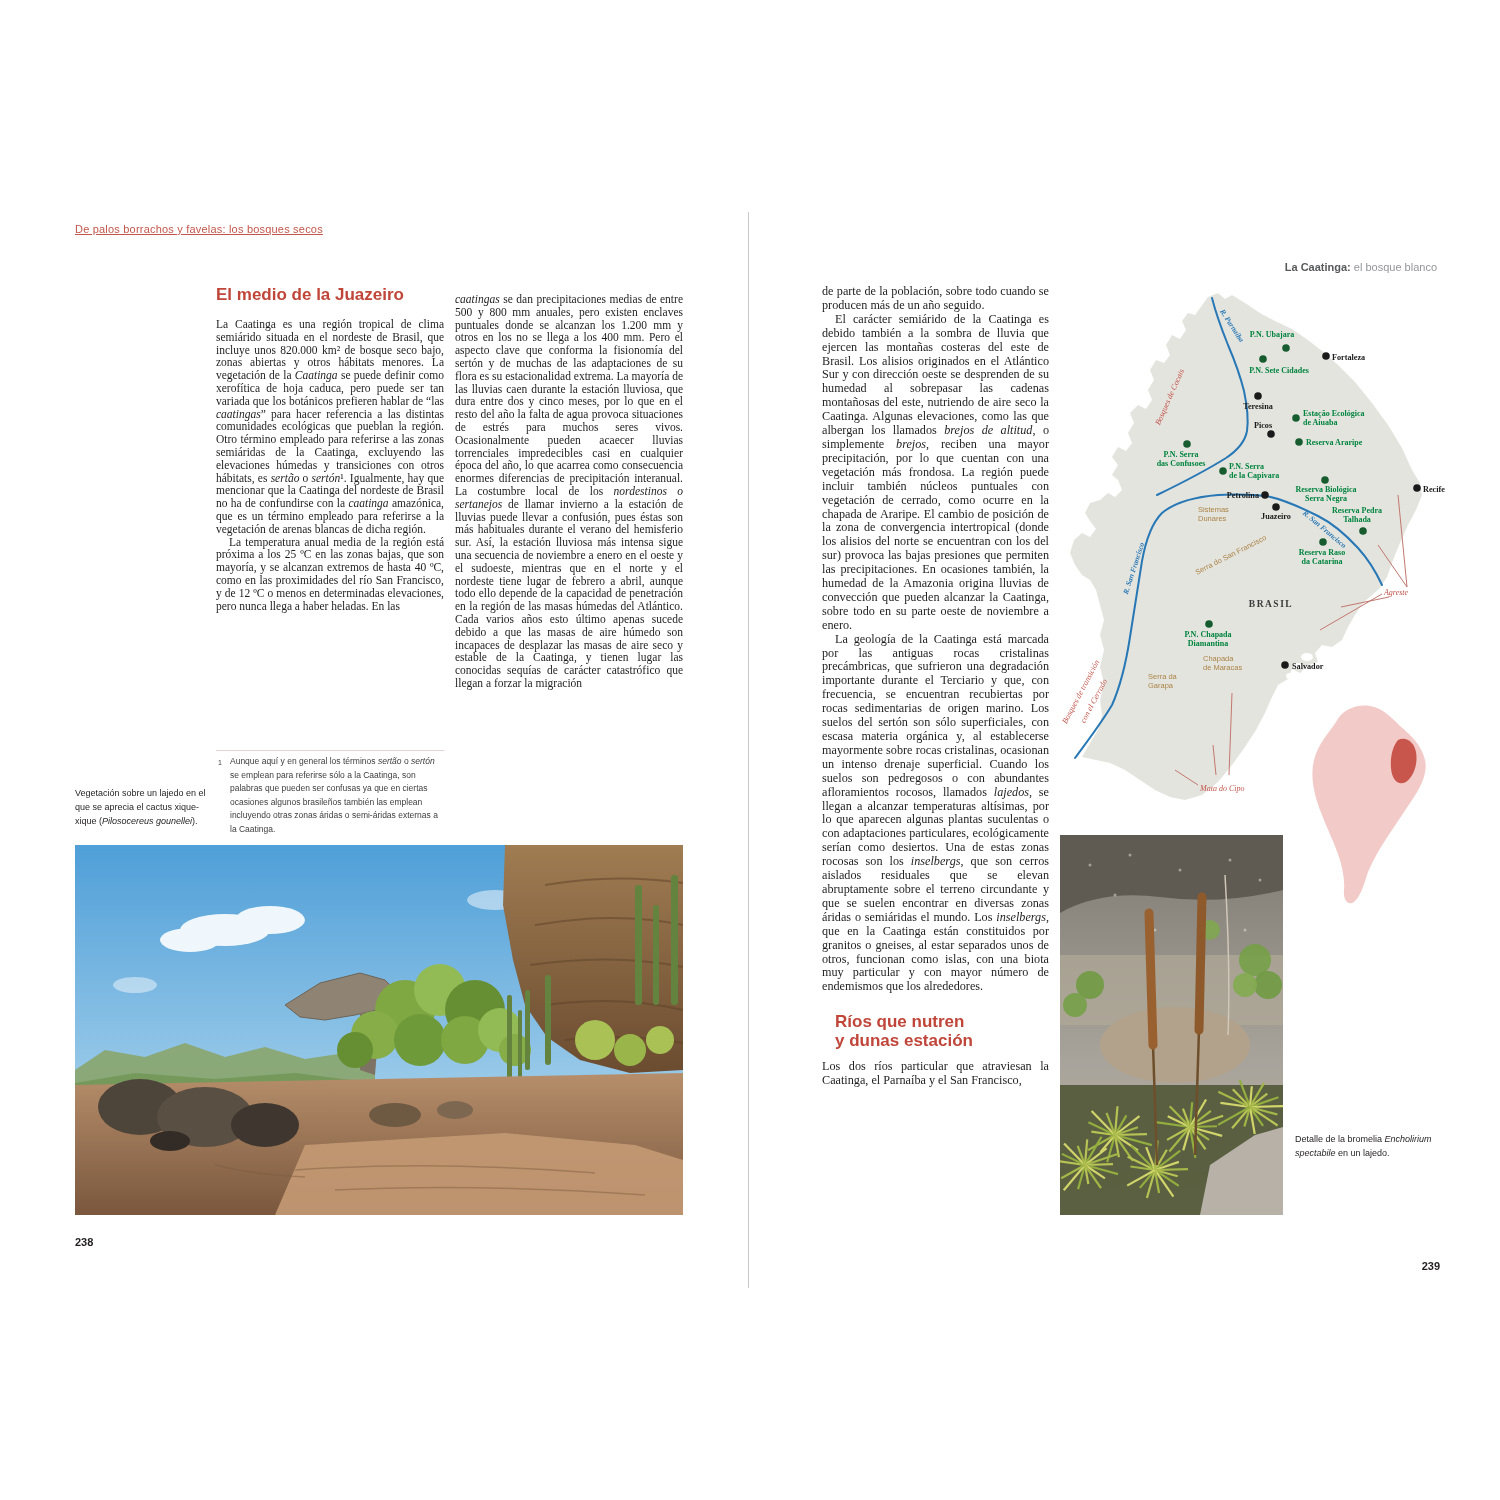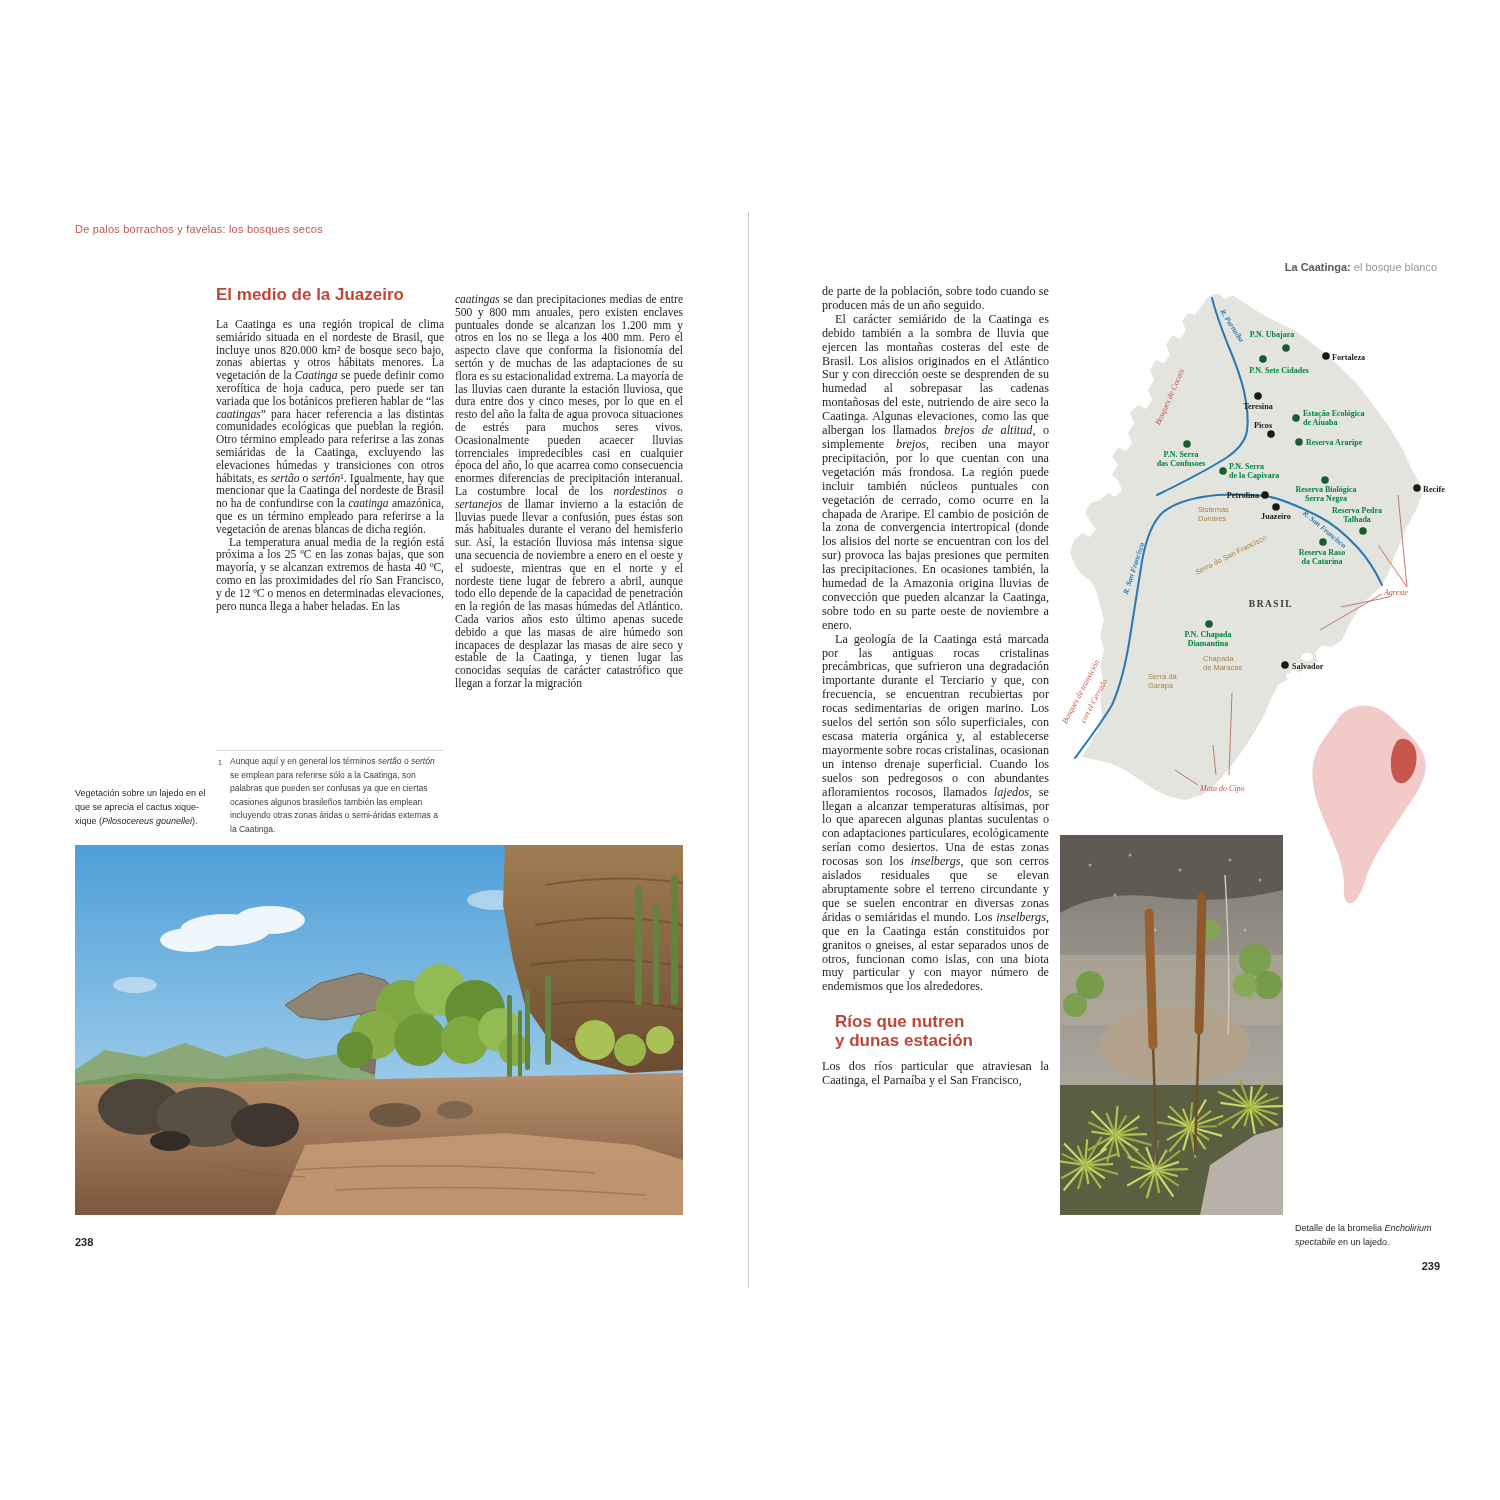--- a/index.html
+++ b/index.html
@@ -1,19 +1,19 @@
 <!DOCTYPE html>
 <html><head>
 <meta charset="utf-8">
 <style>
   html,body{margin:0;padding:0;background:#ffffff;}
   #spread{position:relative;width:1500px;height:1500px;background:#fff;overflow:hidden;
           font-family:"Liberation Serif",serif;color:#1e1e1e;}
   .abs{position:absolute;}
-  .runhead{font:11px/14px "Liberation Sans",sans-serif;color:#c2564b;letter-spacing:.2px;}
+  .runhead{font:11px/14px "Liberation Sans",sans-serif;color:#c2564b;letter-spacing:.2px;text-decoration:underline;}
   .runhead-right{font:11px/14px "Liberation Sans",sans-serif;color:#939598;text-align:right;margin-top:38px;}
   .runhead-right b{color:#58595b;}
   .sec-heading{font:bold 17px/19px "Liberation Sans",sans-serif;color:#c0463a;margin:0 0 14px 0;}
   .body-col{font:11.5px/12.8px "Liberation Serif",serif;text-align:justify;}
   .body-col-lg{font:12.2px/13.9px "Liberation Serif",serif;text-align:justify;}
   .body-col p, .body-col-lg p{margin:0;}
   .ind{text-indent:13px;}
   .footnote{font:8.5px/13.5px "Liberation Sans",sans-serif;color:#3d3d3d;}
   .footnote sup{font-size:7px;}
   .fnrule{border-top:1px solid #e0d6d4;width:228px;height:0;}
@@ -347,17 +347,17 @@
     <path d="M140,380 L150,330 L195,300 L223,292 L223,380 Z" fill="#b7b1a8"></path>
     <path d="M165,40 C168,90 170,150 168,200" stroke="#cfc7b8" stroke-width="1.5" fill="none"></path>
     <g>
       <path d="M97,330 C96,290 94,250 93,210" stroke="#6e4f2c" stroke-width="2.5" fill="none"></path>
       <path d="M93,210 C92,170 90,120 89,78" stroke="#9a6130" stroke-width="9" stroke-linecap="round" fill="none"></path>
       <path d="M135,320 C136,280 138,235 139,195" stroke="#6e4f2c" stroke-width="2.5" fill="none"></path>
       <path d="M139,195 C140,150 141,105 142,62" stroke="#8f5a2b" stroke-width="9" stroke-linecap="round" fill="none"></path>
     </g>
   </svg>
 
-  <div class="abs caption" style="left:1295px;top:1221px;width:150px;">Detalle de la bromelia <i>Encholirium spectabile</i> en un lajedo.</div>
+  <div class="abs caption" style="left:1295px;top:1132px;width:150px;">Detalle de la bromelia <i>Encholirium spectabile</i> en un lajedo.</div>
 
   <div class="abs pagenum" style="left:1385px;top:1236px;width:55px;text-align:right;margin-top:24px;">239</div>
 
 </div>
 
 </body></html>

